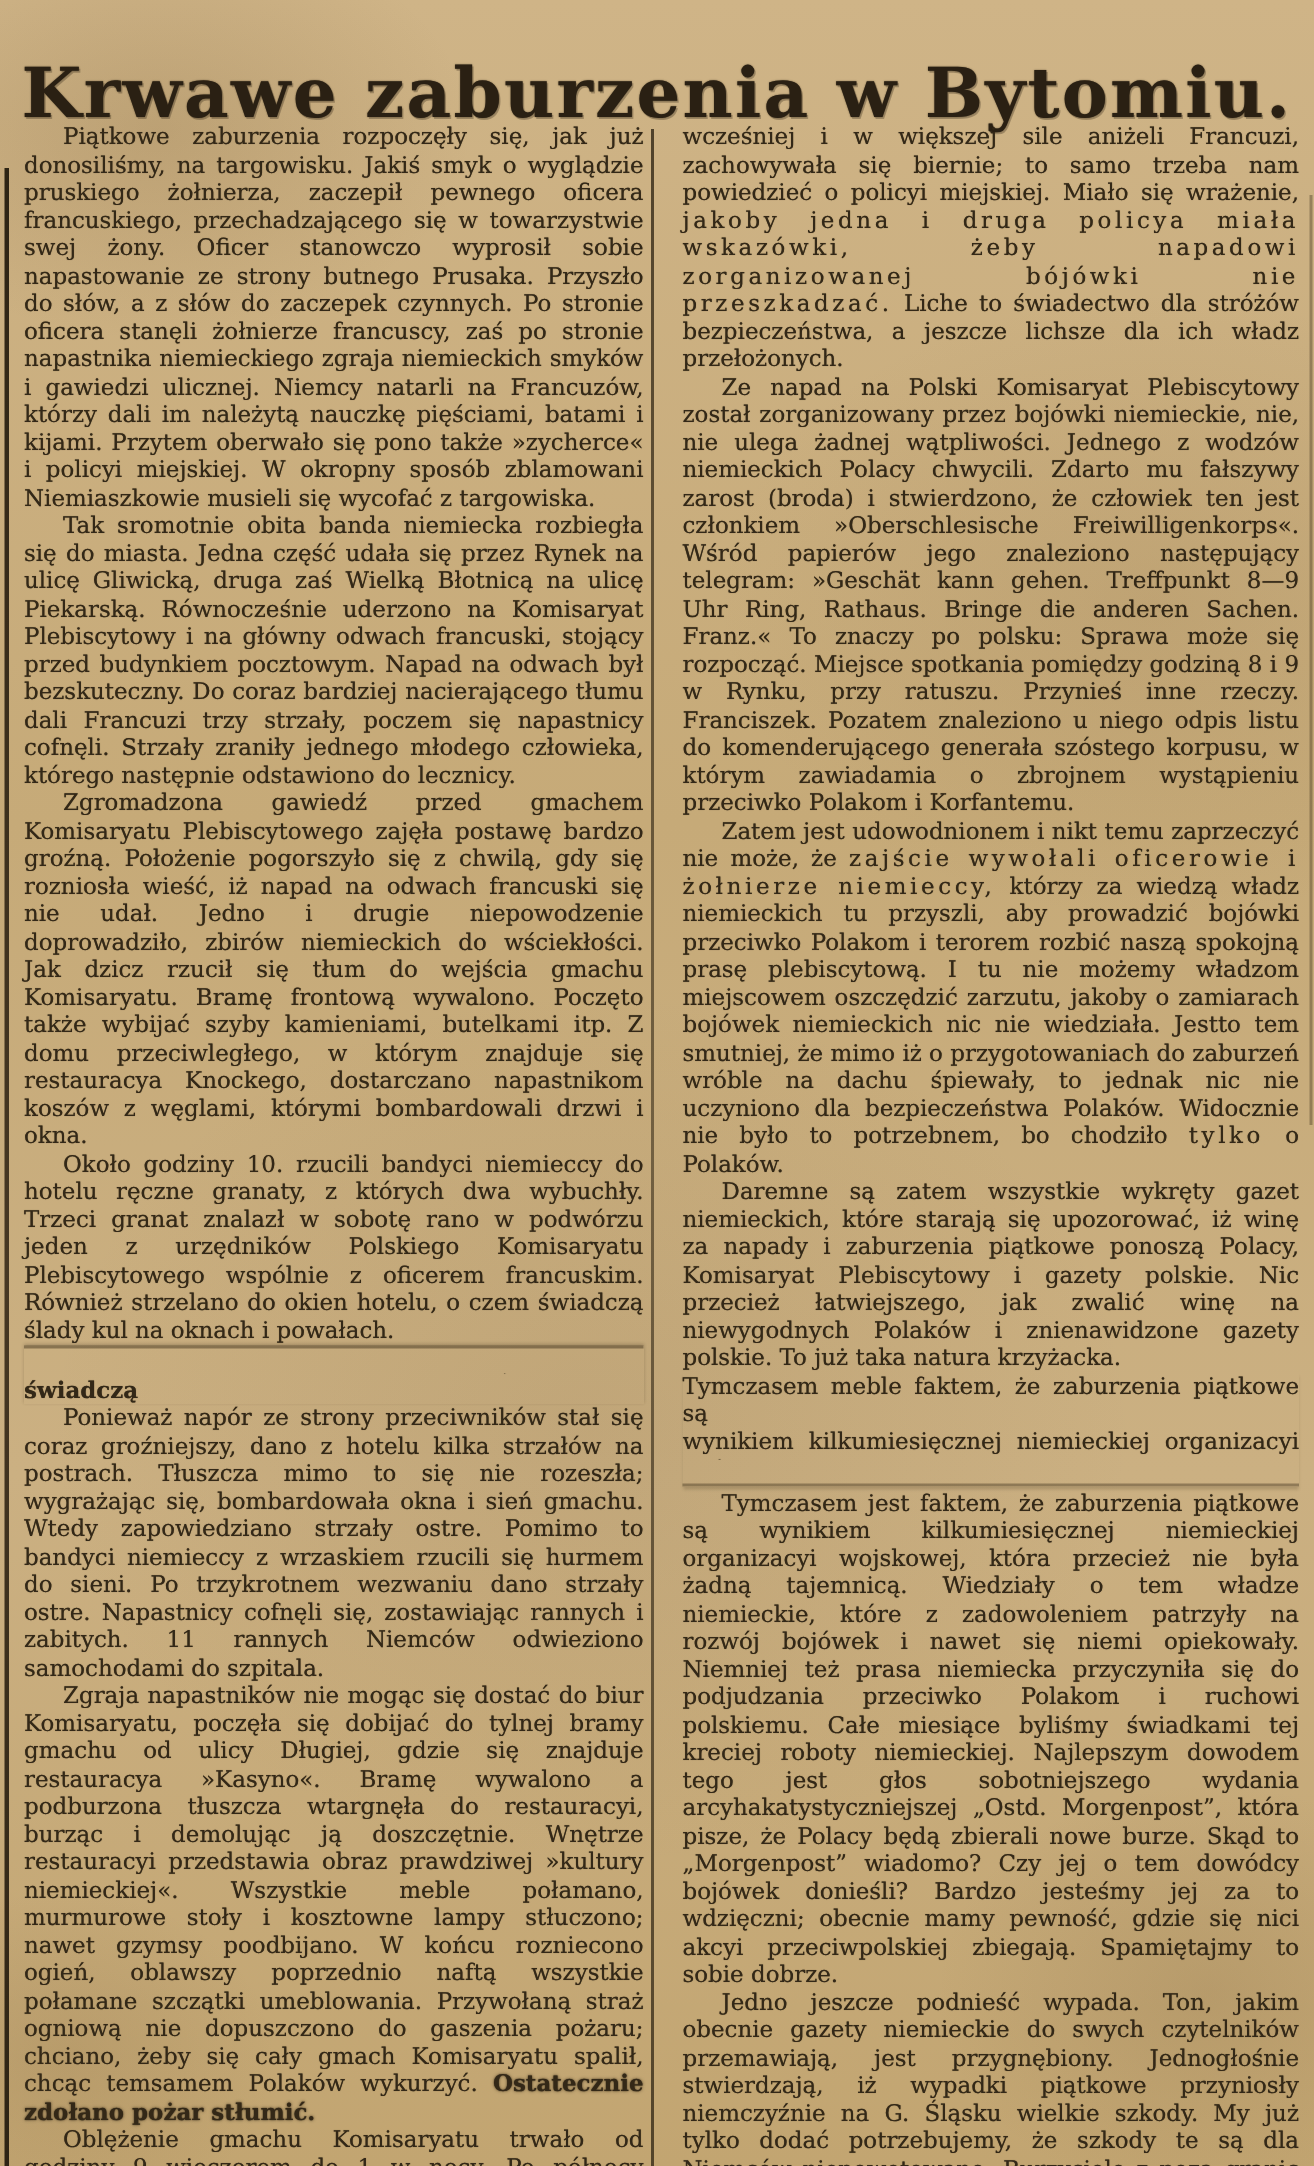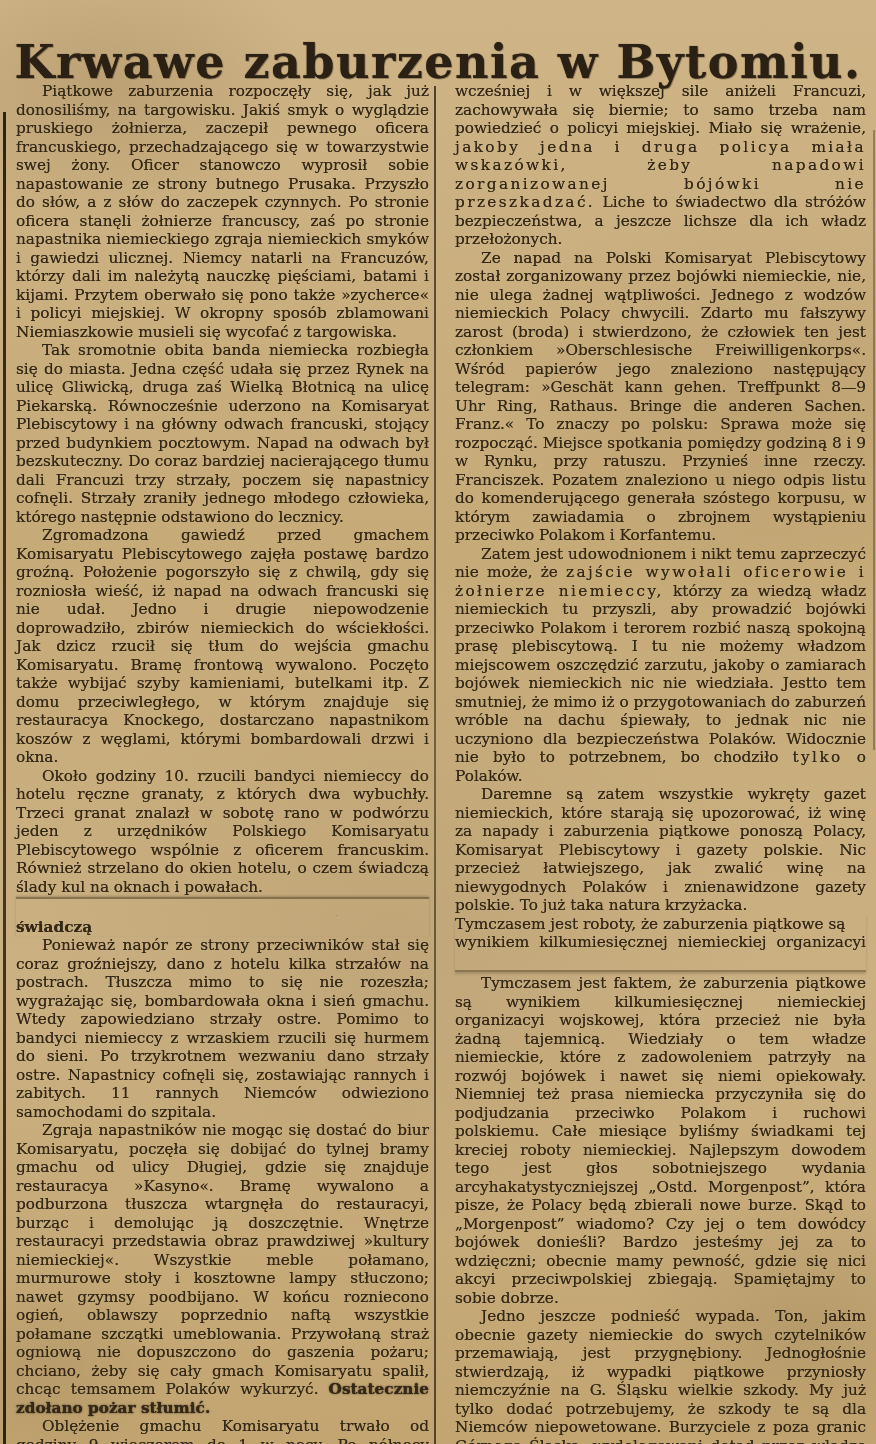--- a/index.html
+++ b/index.html
@@ -81,19 +81,19 @@
       <div class="para"><span>Ponieważ napór ze strony przeciwników stał się coraz groźniejszy, dano z hotelu kilka strzałów na postrach. Tłuszcza mimo to się nie rozeszła; wygrażając się, bombardowała okna i sień gmachu. Wtedy zapowiedziano strzały ostre. Pomimo to bandyci niemieccy z wrzaskiem rzucili się hurmem do sieni. Po trzykrotnem wezwaniu dano strzały ostre. Napastnicy cofnęli się, zostawiając rannych i zabitych. 11 rannych Niemców odwieziono samochodami do szpitala.</span></div>
       <div class="para"><span>Zgraja napastników nie mogąc się dostać do biur Komisaryatu, poczęła się dobijać do tylnej bramy gmachu od ulicy Długiej, gdzie się znajduje restauracya »Kasyno«. Bramę wywalono a podburzona tłuszcza wtargnęła do restauracyi, burząc i demolując ją doszczętnie. Wnętrze restauracyi przedstawia obraz prawdziwej »kultury niemieckiej«. Wszystkie meble połamano, murmurowe stoły i kosztowne lampy stłuczono; nawet gzymsy poodbijano. W końcu rozniecono ogień, oblawszy poprzednio naftą wszystkie połamane szczątki umeblowania. Przywołaną straż ogniową nie dopuszczono do gaszenia pożaru; chciano, żeby się cały gmach Komisaryatu spalił, chcąc temsamem Polaków wykurzyć. </span><span class="seg-bold">Ostatecznie zdołano pożar stłumić.</span></div>
       <div class="para"><span>Oblężenie gmachu Komisaryatu trwało od godziny 9 wieczorem do 1 w nocy. Po północy przybył oddział wojska francuskiego, który zgraję niemiecką rozpędził. »Zycherka«, która przybyła</span></div>
     </div>
   <div class="col col-right" id="col-right">
       <div class="para no-indent"><span>wcześniej i w większej sile aniżeli Francuzi, zachowywała się biernie; to samo trzeba nam powiedzieć o policyi miejskiej. Miało się wrażenie, </span><span class="seg-spaced">jakoby jedna i druga policya miała wskazówki, żeby napadowi zorganizowanej bójówki nie przeszkadzać.</span><span> Liche to świadectwo dla stróżów bezpieczeństwa, a jeszcze lichsze dla ich władz przełożonych.</span></div>
       <div class="para"><span>Ze napad na Polski Komisaryat Plebiscytowy został zorganizowany przez bojówki niemieckie, nie, nie ulega żadnej wątpliwości. Jednego z wodzów niemieckich Polacy chwycili. Zdarto mu fałszywy zarost (broda) i stwierdzono, że człowiek ten jest członkiem »Oberschlesische Freiwilligenkorps«. Wśród papierów jego znaleziono następujący telegram: »Geschät kann gehen. Treffpunkt 8—9 Uhr Ring, Rathaus. Bringe die anderen Sachen. Franz.« To znaczy po polsku: Sprawa może się rozpocząć. Miejsce spotkania pomiędzy godziną 8 i 9 w Rynku, przy ratuszu. Przynieś inne rzeczy. Franciszek. Pozatem znaleziono u niego odpis listu do komenderującego generała szóstego korpusu, w którym zawiadamia o zbrojnem wystąpieniu przeciwko Polakom i Korfantemu.</span></div>
       <div class="para"><span>Zatem jest udowodnionem i nikt temu zaprzeczyć nie może, że </span><span class="seg-spaced">zajście wywołali oficerowie i żołnierze niemieccy,</span><span> którzy za wiedzą władz niemieckich tu przyszli, aby prowadzić bojówki przeciwko Polakom i terorem rozbić naszą spokojną prasę plebiscytową. I tu nie możemy władzom miejscowem oszczędzić zarzutu, jakoby o zamiarach bojówek niemieckich nic nie wiedziała. Jestto tem smutniej, że mimo iż o przygotowaniach do zaburzeń wróble na dachu śpiewały, to jednak nic nie uczyniono dla bezpieczeństwa Polaków. Widocznie nie było to potrzebnem, bo chodziło </span><span class="seg-spaced">tylko</span><span> o Polaków.</span></div>
       <div class="para"><span>Daremne są zatem wszystkie wykręty gazet niemieckich, które starają się upozorować, iż winę za napady i zaburzenia piątkowe ponoszą Polacy, Komisaryat Plebiscytowy i gazety polskie. Nic przecież łatwiejszego, jak zwalić winę na niewygodnych Polaków i znienawidzone gazety polskie. To już taka natura krzyżacka.</span></div>
       <div class="para artifact seam-below">
-        <span class="art-line">Tymczasem jest roboty, że zaburzenia piątkowe są</span>
+        <span class="art-line">Tymczasem meble faktem, że zaburzenia piątkowe są</span>
         <span class="art-line clip-bottom">wynikiem kilkumiesięcznej niemieckiej organizacyi woj-</span>
       </div>
       <div class="para"><span>Tymczasem jest faktem, że zaburzenia piątkowe są wynikiem kilkumiesięcznej niemieckiej organizacyi wojskowej, która przecież nie była żadną tajemnicą. Wiedziały o tem władze niemieckie, które z zadowoleniem patrzyły na rozwój bojówek i nawet się niemi opiekowały. Niemniej też prasa niemiecka przyczyniła się do podjudzania przeciwko Polakom i ruchowi polskiemu. Całe miesiące byliśmy świadkami tej kreciej roboty niemieckiej. Najlepszym dowodem tego jest głos sobotniejszego wydania arcyhakatystyczniejszej „Ostd. Morgenpost”, która pisze, że Polacy będą zbierali nowe burze. Skąd to „Morgenpost” wiadomo? Czy jej o tem dowódcy bojówek donieśli? Bardzo jesteśmy jej za to wdzięczni; obecnie mamy pewność, gdzie się nici akcyi przeciwpolskiej zbiegają. Spamiętajmy to sobie dobrze.</span></div>
       <div class="para"><span>Jedno jeszcze podnieść wypada. Ton, jakim obecnie gazety niemieckie do swych czytelników przemawiają, jest przygnębiony. Jednogłośnie stwierdzają, iż wypadki piątkowe przyniosły niemczyźnie na G. Śląsku wielkie szkody. My już tylko dodać potrzebujemy, że szkody te są dla Niemców niepowetowane. Burzyciele z poza granic Górnego Śląska, wydelegowani dotąd przez władze niemieckie, wspólnie z niedorostkami, chłystkami i inną gawiedzią uliczną zgotowali im grób, grób tak głęboki, z którego nigdy się nie podźwigną. Skoro zbadają obecne usposobienie wśród ludności polskiej, przekonają się o tem dodatnio. Nie omamią nas teraz gazety niemieckie, które śmią z całą bezczelnością twierdzić, że Niemcy zostali do wybryków sprowokowani. Jestto faryzeuszostwo, o jakiem świat dotąd nie słyszał. </span></div>
     </div>
 </div>
 
 </body></html>

